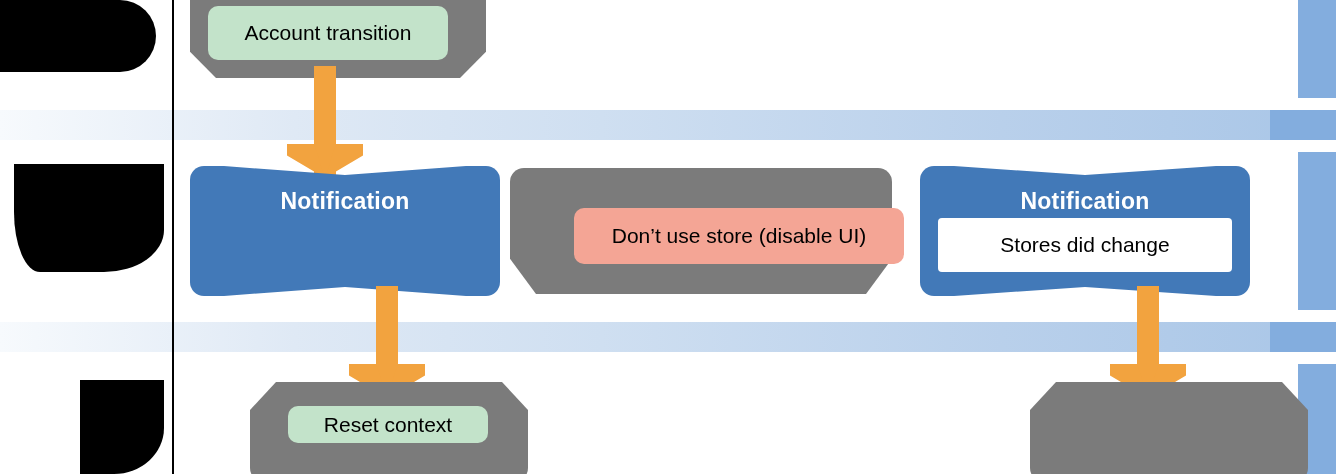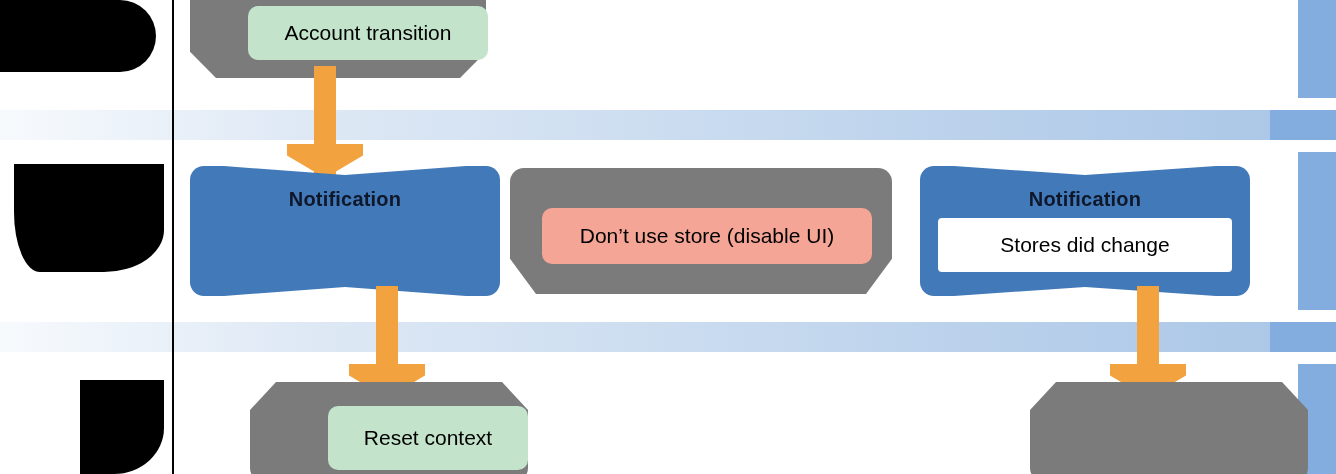--- a/index.html
+++ b/index.html
@@ -78,23 +78,23 @@
     clip-path: polygon(
       0 0, 34px 0, 50% 9px, calc(100% - 34px) 0, 100% 0,
       100% 100%, calc(100% - 34px) 100%, 50% calc(100% - 9px), 34px 100%, 0 100%
     );
   }
   .notif-title {
     position: absolute;
     left: 0; right: 0;
     top: 22px;
     text-align: center;
-    color: #0f172a;
+    color: #ffffff;
     font-weight: bold;
-    font-size: 20px;
+    font-size: 23px;
     letter-spacing: .2px;
   }
   .notif-body {
     position: absolute;
     left: 18px;
     right: 18px;
     top: 52px;
     height: 54px;
     background: #ffffff;
     border-radius: 4px;
@@ -109,22 +109,22 @@
   .pill {
     position: absolute;
     border-radius: 10px;
     display: flex;
     align-items: center;
     justify-content: center;
     font-size: 21px;
     color: #000000;
     text-align: center;
   }
-  .pill.green { background: #c3e3ca; margin-left: 40px; }
-  .pill.salmon { background: #f4a595; }
+  .pill.green { background: #c3e3ca; }
+  .pill.salmon { background: #f4a595; margin-left: 32px; }
 
   
   .arrow { position: absolute; }
   .arrow .shaft {
     position: absolute;
     left: 50%;
     transform: translateX(-50%);
     width: 22px;
     top: 0;
     background: #f2a33f;
@@ -189,19 +189,19 @@
     <div class="shaft" style="height:112px;"></div>
     <div class="head" style="top:78px;"></div>
   </div>
 
   <div class="arrow" style="left:1110px; top:286px; width:76px; height:112px;">
     <div class="shaft" style="height:112px;"></div>
     <div class="head" style="top:78px;"></div>
   </div>
 
   <div class="group-box notch-top" style="left:250px; top:382px; width:278px; height:100px;"></div>
-  <div class="pill green" style="left:288px; top:406px; width:200px; height:64px;">
+  <div class="pill green" style="left:288px; top:406px; width:200px; height:37px;">
     <span>Reset context</span>
   </div>
 
   <div class="group-box notch-top" style="left:1030px; top:382px; width:278px; height:100px;"></div>
 
 </div>
 
 </body></html>

